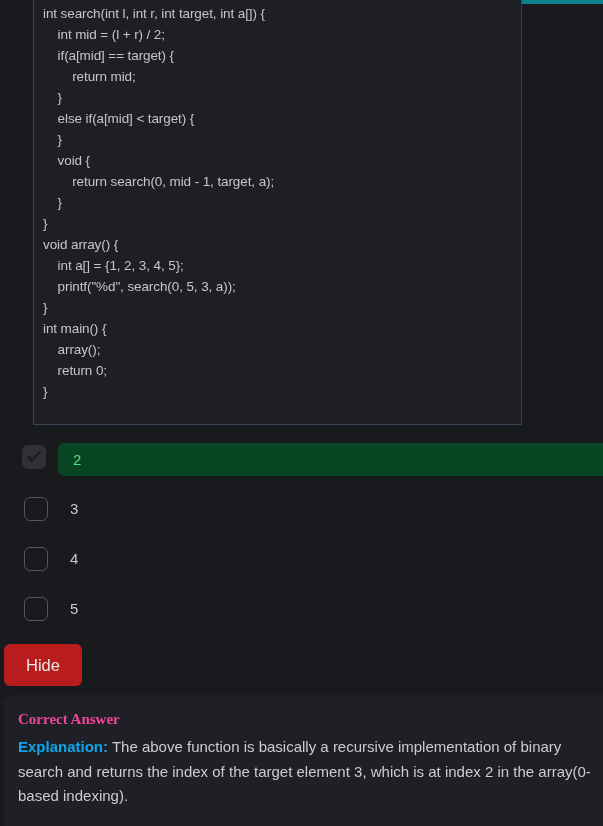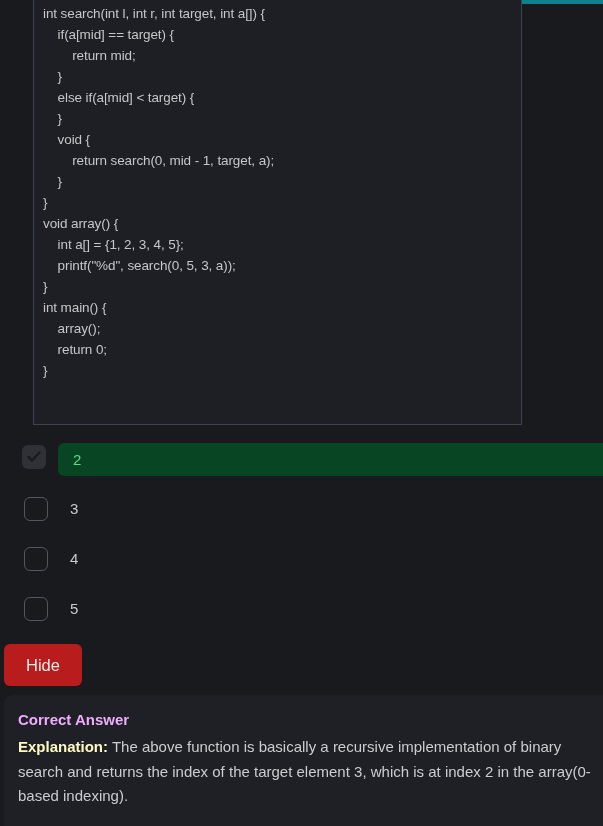--- a/index.html
+++ b/index.html
@@ -81,40 +81,42 @@
   
   .result-panel {
     position:absolute; left:4px; top:695px;
     width:599px; height:131px;
     background:#1f2026;
     border-radius:9px 0 0 0;
   }
   .correct-title {
     position:absolute; left:14px; top:16px;
     font-size:15px; font-weight:bold;
-    color:#f0abfc;
+    color:#ec4899;
+    font-family:Liberation Serif, serif;
   }
   .explanation {
     position:absolute; left:14px; top:40px;
     width:582px; margin:0;
     font-size:15px; line-height:24.5px;
     color:#cbcccd;
   }
-  .explanation b { color:#fef9c3; }
+  .explanation b { color:#0ea5e9; }
 </style>
 </head>
 <body>
 
 <div class="screen">
 
   <div class="teal-frag teal-a"></div>
   <div class="teal-frag teal-b"></div>
 
   <div class="code-box">
     <div class="code-line">int search(int l, int r, int target, int a[]) {</div>
+    <div class="code-line">    int mid = (l + r) / 2;</div>
     <div class="code-line">    if(a[mid] == target) {</div>
     <div class="code-line">        return mid;</div>
     <div class="code-line">    }</div>
     <div class="code-line">    else if(a[mid] &lt; target) {</div>
     <div class="code-line">    }</div>
     <div class="code-line">    void {</div>
     <div class="code-line">        return search(0, mid - 1, target, a);</div>
     <div class="code-line">    }</div>
     <div class="code-line">}</div>
     <div class="code-line">void array() {</div>

